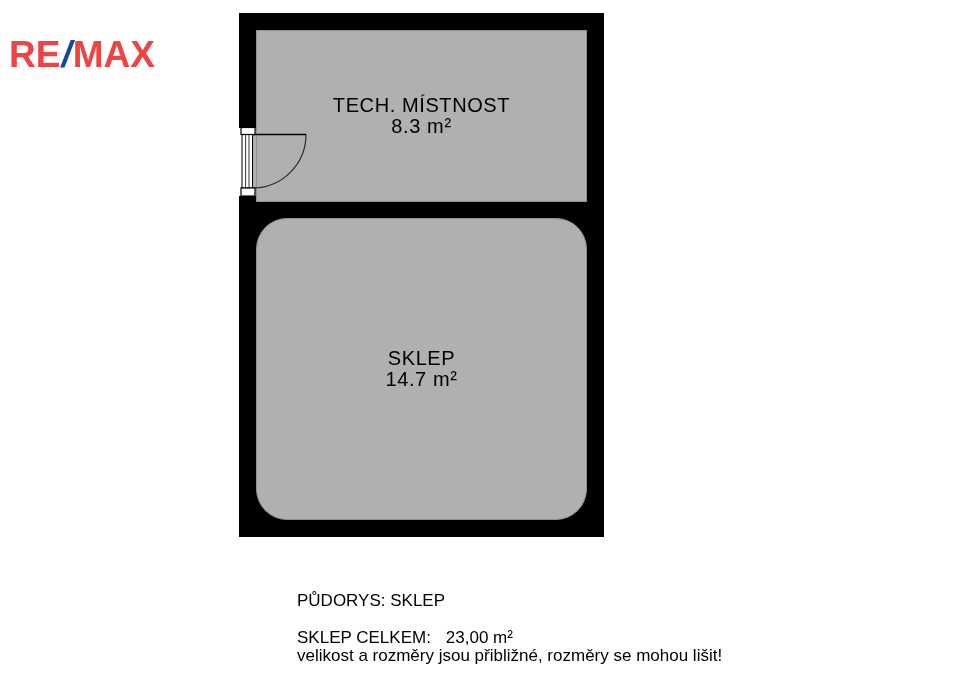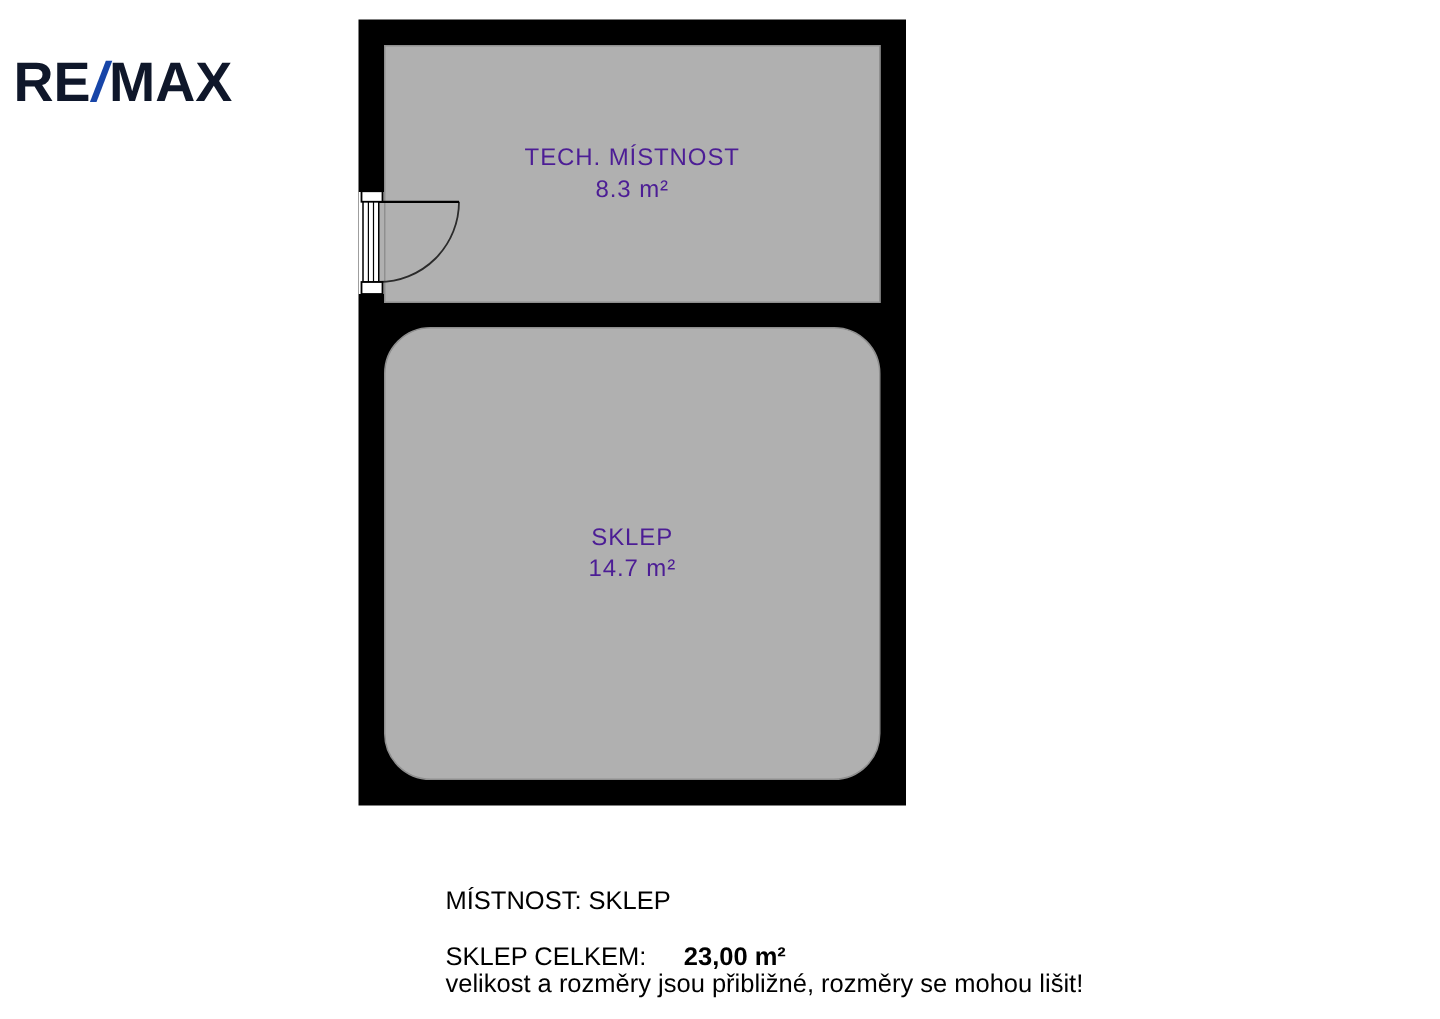--- a/index.html
+++ b/index.html
@@ -21,21 +21,21 @@
     position: absolute;
     left: 9px;
     top: 36px;
     font-size: 37px;
     font-weight: 700;
     line-height: 37px;
     letter-spacing: 0px;
     white-space: nowrap;
     user-select: none;
   }
-  .logo .re, .logo .max { color: #0f172a; }
+  .logo .re, .logo .max { color: #ef4444; }
   .logo .slash {
     color: #1745a8;
     font-style: italic;
     padding: 0 1px;
   }
 
   
   .plan {
     position: absolute;
     left: 239px;
@@ -62,24 +62,24 @@
     height: 172px;
   }
   .room-sklep {
     left: 17px;
     top: 205px;
     width: 331px;
     height: 302px;
     border-radius: 31px;
   }
   .room-name, .room-area {
-    font-size: 16px;
+    font-size: 20px;
     line-height: 21px;
     letter-spacing: 0.6px;
-    color: #4c1d95;
+    color: #000000;
   }
   .door {
     position: absolute;
     left: 0;
     top: 0;
   }
 
   
   .footer {
     position: absolute;
@@ -87,22 +87,21 @@
     top: 592px;
     color: #000000;
     font-size: 17px;
     line-height: 18px;
     white-space: nowrap;
   }
   .f-total {
     margin-top: 19px;
   }
   .f-total-value {
-    margin-left: 25px;
-    font-weight: bold;
+    margin-left: 15px;
   }
 </style>
 </head>
 <body>
 
 <div class="page">
 
   <div class="logo">
     <span class="re">RE</span><span class="slash">/</span><span class="max">MAX</span>
   </div>
@@ -132,18 +131,18 @@
       <line x1="6.6" y1="121" x2="6.6" y2="175" stroke="#000000" stroke-width="0.8"></line>
       <line x1="10" y1="121" x2="10" y2="175" stroke="#000000" stroke-width="0.8"></line>
 
       <rect x="2" y="114.5" width="14" height="7" fill="#ffffff" stroke="#000000" stroke-width="1.2"></rect>
       <rect x="2" y="175" width="14" height="8" fill="#ffffff" stroke="#000000" stroke-width="1.2"></rect>
     </svg>
 
   </div>
 
   <div class="footer">
-    <div class="f-line f-title">MÍSTNOST: SKLEP</div>
+    <div class="f-line f-title">PŮDORYS: SKLEP</div>
     <div class="f-line f-total"><span>SKLEP CELKEM:</span><span class="f-total-value">23,00 m²</span></div>
     <div class="f-line f-disclaimer">velikost a rozměry jsou přibližné, rozměry se mohou lišit!</div>
   </div>
 
 </div>
 
 </body></html>

